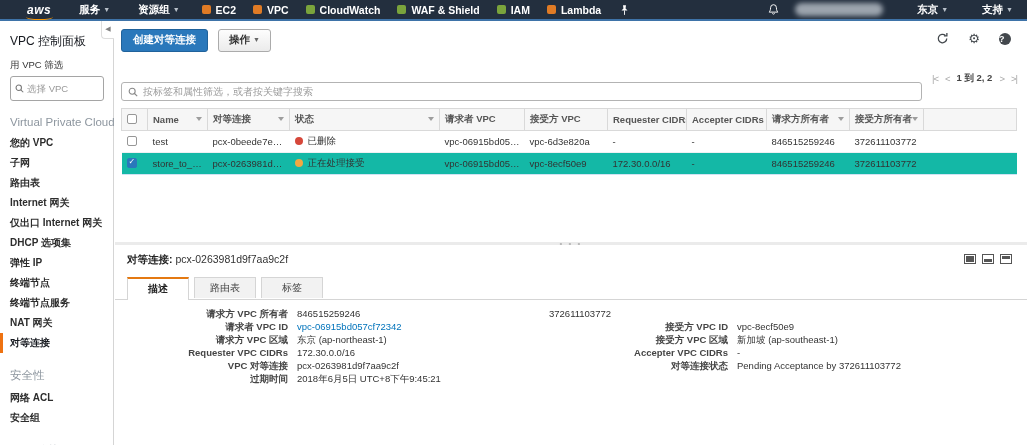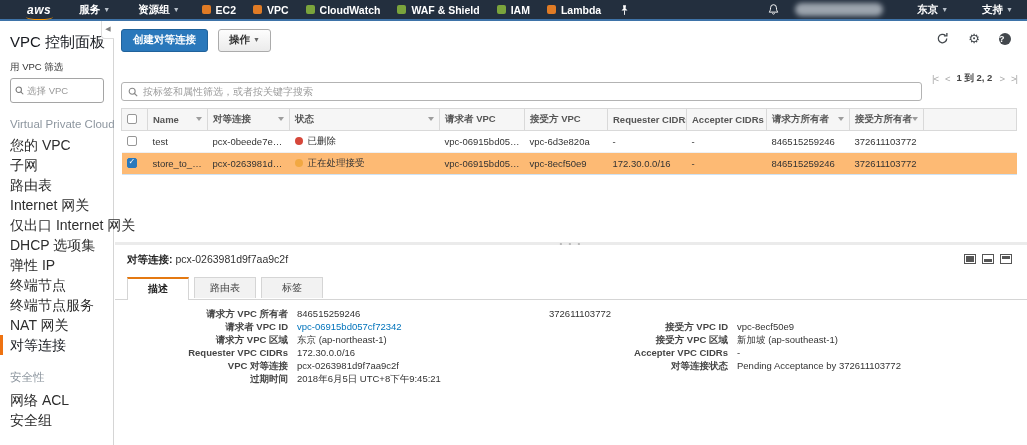--- a/index.html
+++ b/index.html
@@ -24,30 +24,30 @@
   .sicon { width:9px; height:9px; border-radius:2px; margin-right:5px; flex:0 0 auto; }
   .pin { margin-left:2px; cursor:pointer; display:flex; }
   .nav-right { margin-left:auto; display:flex; align-items:center; margin-right:14px; }
   .bell { display:flex; cursor:pointer; margin-right:16px; }
   .acct-blur { width:88px; height:13px; border-radius:7px; background:#a9b1ba; filter:blur(2.5px); opacity:.9; cursor:pointer; }
   .nav-right .nav-menu { margin-left:34px; }
   
   .sidebar { position:absolute; top:23px; left:0; width:114px; bottom:0; background:#fff;
     border-right:1px solid #d5d5d5; z-index:5; }
   .sb-inner { padding:10px 6px 0 10px; }
-  .sb-title { font-size:15px; color:#16191f; margin-bottom:9px; white-space:nowrap; }
+  .sb-title { font-size:12px; color:#16191f; margin-bottom:9px; white-space:nowrap; }
   .sb-filter-label { font-size:9.5px; color:#333; margin-bottom:4px; }
   .sb-search { display:flex; align-items:center; border:1px solid #a5a5a5; border-radius:3px;
     height:25px; padding:0 4px; background:#fff; width:94px; }
   .sb-search svg { flex:0 0 auto; margin-right:3px; }
   .sb-search input { border:none; outline:none; width:100%; font-size:9.5px; color:#333; background:transparent;
     font-family:"Liberation Sans","DejaVu Sans",sans-serif; }
   .sb-search input::placeholder { color:#999; }
   .sb-heading { color:#8d969f; font-size:11.5px; margin:15px 0 5px; white-space:nowrap; }
-  .sb-item { font-size:14px; color:#2d2d2d; padding:4px 0; line-height:12px; cursor:pointer; white-space:nowrap; }
+  .sb-item { font-size:10px; color:#2d2d2d; padding:4px 0; line-height:12px; cursor:pointer; white-space:nowrap;font-weight:bold; }
   .sb-item.selected { border-left:3px solid #ee7211; margin-left:-10px; padding-left:7px; color:#16191f; }
   .sb-collapse { position:absolute; top:17px; left:101px; width:13px; height:22px; z-index:6;
     background:#fff; border:1px solid #ddd; border-right:none; border-radius:4px 0 0 4px;
     color:#828282; font-size:7px; line-height:22px; text-align:center; cursor:pointer; }
   
   .main { position:absolute; left:115px; top:23px; right:0; bottom:0; background:#fff; }
   .toolbar { position:relative; padding:6px 10px 0 6px; height:27px; }
   .btn-primary { display:inline-block; background:#2a78bb; border:1px solid #20629b; color:#fff;
     font-size:10.5px; font-weight:bold; padding:3px 11px 4px; border-radius:3px; cursor:pointer; }
   .btn-default { display:inline-block; background:linear-gradient(#fdfdfd,#ebebeb); border:1px solid #ababab;
@@ -70,21 +70,21 @@
   .pag-btn { cursor:pointer; letter-spacing:-1px; }
   .pag-text { color:#444; font-weight:bold; letter-spacing:0; white-space:nowrap; }
   
   table.grid { border-collapse:collapse; table-layout:fixed; width:calc(100% - 16px); margin:7px 10px 0 6px; font-size:9.5px; }
   .grid th { background:#f6f6f6; border:1px solid #d9d9d9; text-align:left; font-weight:bold;
     color:#555; padding:4px 5px; white-space:nowrap; overflow:hidden; cursor:pointer; position:relative; }
   .grid th .sort-caret { position:absolute; right:5px; top:8px; width:0; height:0;
     border-left:3px solid transparent; border-right:3px solid transparent; border-top:4px solid #9d9d9d; }
   .grid td { padding:4px 5px; color:#333; white-space:nowrap; overflow:hidden; text-overflow:ellipsis;
     border-bottom:1px solid #eef0f2; cursor:pointer; }
-  tr.row-selected td { background:#fdba74; border-top:1px solid #cfe2f3; border-bottom:1px solid #cfe2f3; }
+  tr.row-selected td { background:#14b8a6; border-top:1px solid #cfe2f3; border-bottom:1px solid #cfe2f3; }
   .cb { display:inline-block; width:10px; height:10px; border:1px solid #979797; border-radius:2px;
     background:#fff; vertical-align:-1px; cursor:pointer; position:relative; }
   .cb.checked { background:#2a78bb; border-color:#2a78bb; }
   .cb.checked::after { content:"✓"; position:absolute; left:1px; top:-2px; color:#fff; font-size:8px; }
   .status-dot { display:inline-block; width:8px; height:8px; border-radius:50%; margin-right:5px; vertical-align:-1px; }
   
   .detail { position:absolute; left:0; right:0; top:219px; bottom:0; background:#fff;
     border-top:3px solid #ebebeb; }
   .drag-dots { position:absolute; top:-3px; left:50%; transform:translateX(-50%); color:#b5b5b5;
     font-size:8px; line-height:3px; letter-spacing:2px; cursor:row-resize; }

